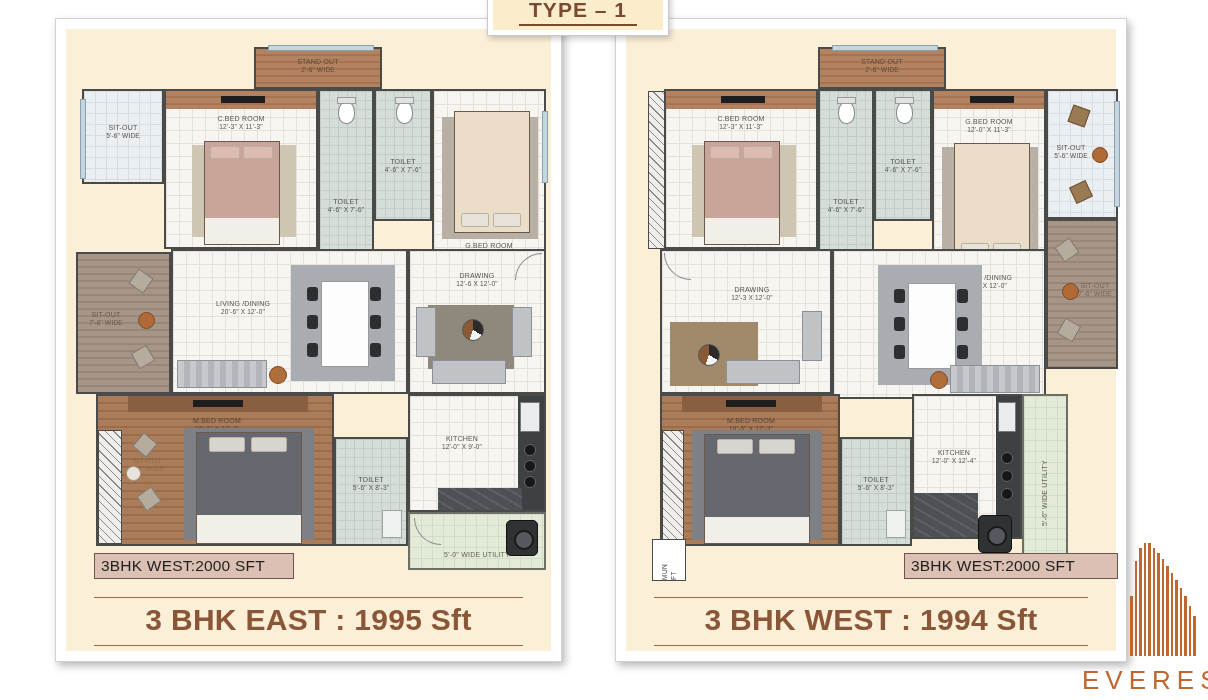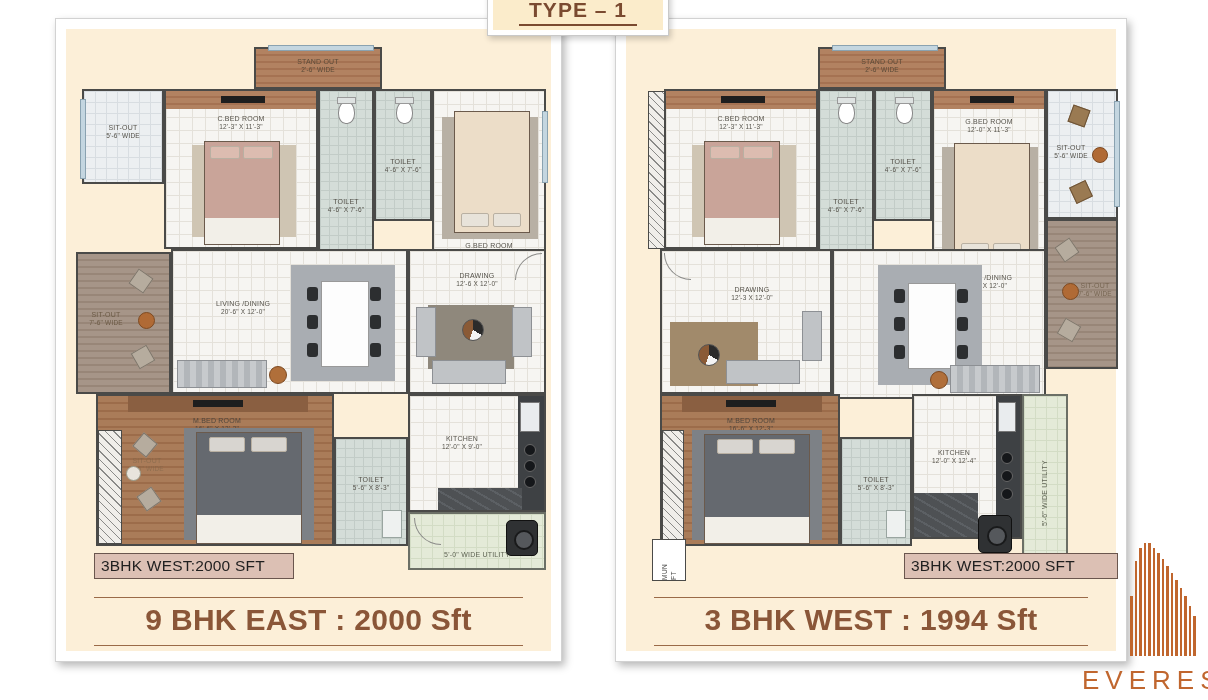--- a/index.html
+++ b/index.html
@@ -237,21 +237,21 @@
           </div>
           <div class="wm" style="right:6px;top:6px;width:30px;height:34px;"></div>
         </div>
 
         <div class="badge" style="left:18px;top:506px;width:200px;">
           <span>3BHK WEST:2000 SFT</span>
         </div>
       </div>
 
       <div class="rule" style="top:568px;"></div>
-      <div class="bigcap" style="top:574px;">9 BHK EAST : 2000 Sft</div>
+      <div class="bigcap" style="top:574px;">3 BHK EAST : 1995 Sft</div>
       <div class="rule" style="top:616px;"></div>
     </div>
   </div>
 
   <div class="panel" style="left:615px;top:18px;width:510px;height:642px;">
     <div class="cream">
       <div class="plan" style="left:22px;top:18px;">
 
         <div class="room wood" style="left:170px;top:0;width:128px;height:42px;">
           <div class="win" style="left:12px;top:-4px;width:104px;height:4px;"></div>

